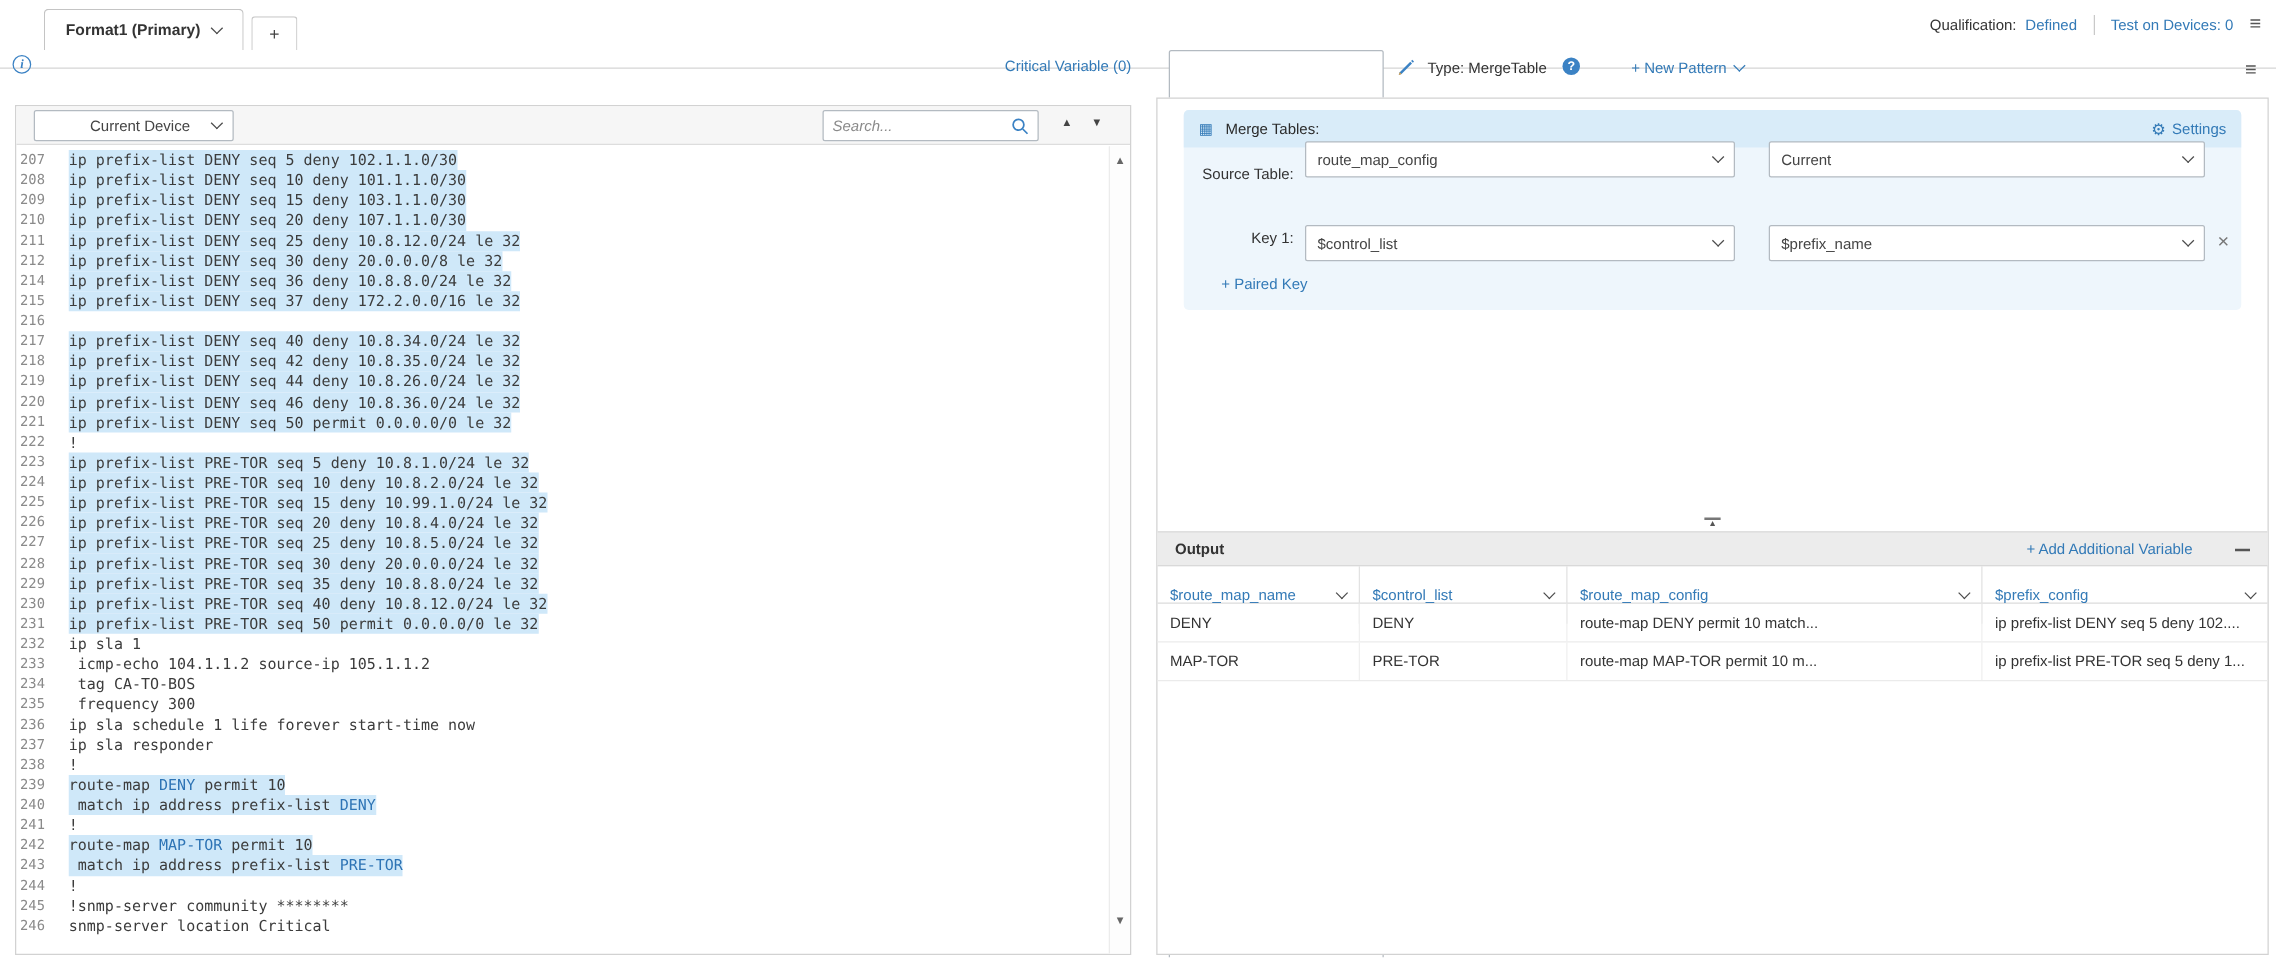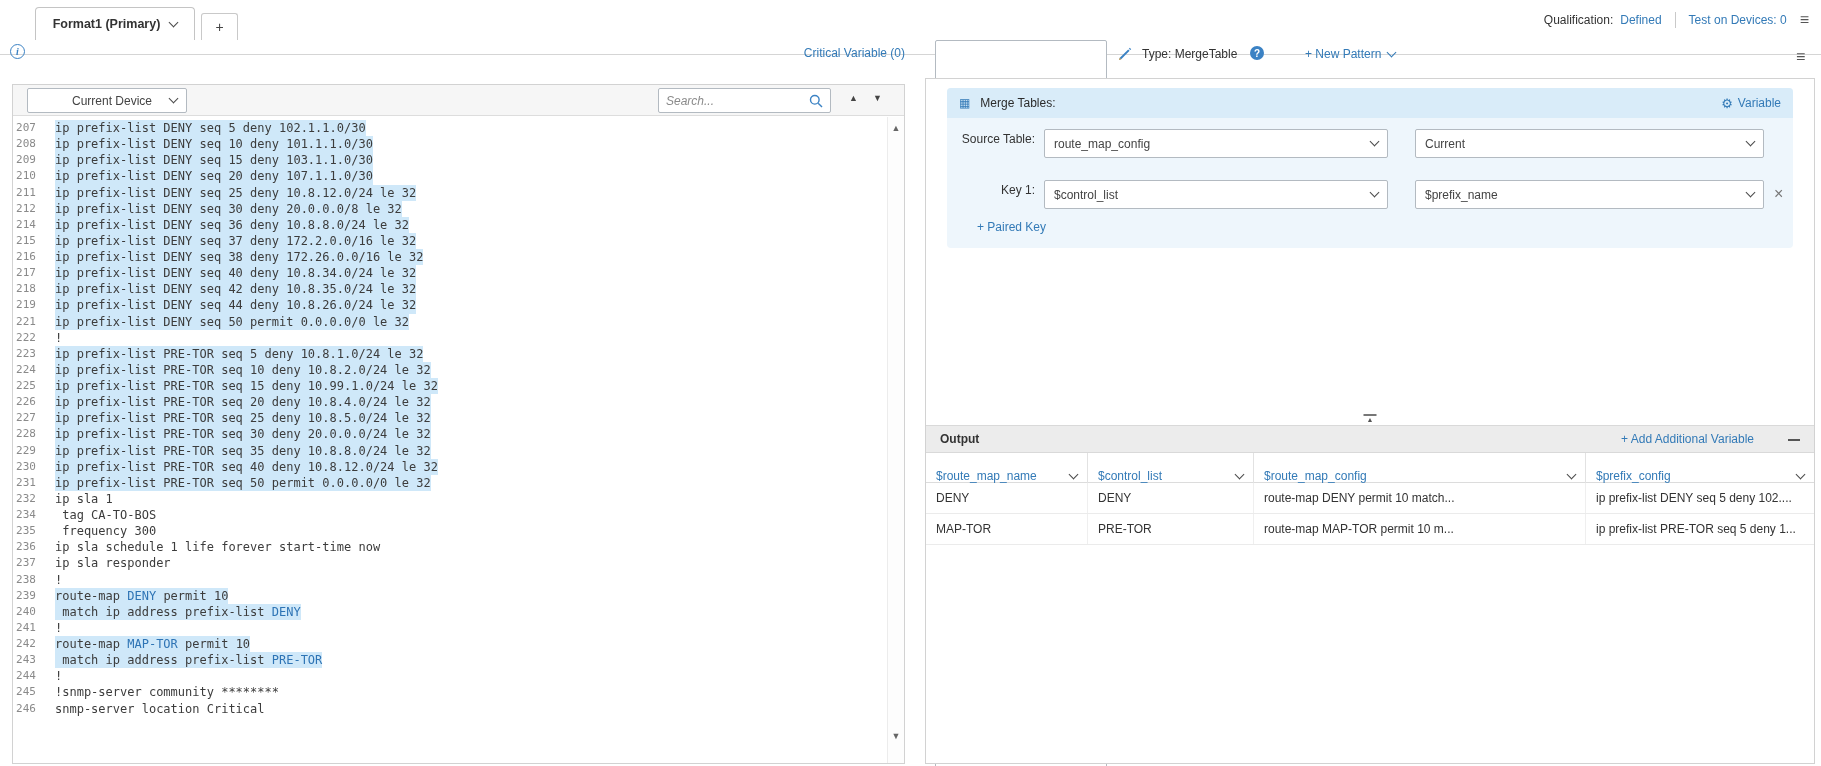--- a/index.html
+++ b/index.html
@@ -86,21 +86,21 @@
             background:#eef6fc; border-radius:4px; }
   .merge-head { height:30px; background:#d9ecf9; border-radius:4px 4px 0 0;
             display:flex; align-items:center; padding:0 12px; gap:4px; }
   .merge-title { font-size:12px; color:#2b2b2b; }
   .settings { margin-left:auto; color:#337ab7; display:flex; align-items:center; gap:5px;
             font-size:12px; cursor:pointer; }
   .gear { font-size:13px; line-height:1; }
   .mlabel { position:absolute; left:0; width:88px; text-align:right; font-size:12px; color:#333; }
   .msel1 { position:absolute; left:97px; width:344px; height:29px; }
   .msel2 { position:absolute; left:468px; width:349px; height:29px; }
-  .row1 { top:44px; }  .row1s { top:41px; }
+  .row1 { top:44px; }  .row1s { top:25px; }
   .row2 { top:95px; }  .row2s { top:92px; }
   .key-x { position:absolute; left:827px; top:96px; font-size:16px; color:#777; cursor:pointer; line-height:1.2; }
   .paired { position:absolute; left:30px; top:132px; color:#337ab7; font-size:12px; cursor:pointer; }
 
   .output { position:absolute; left:0; top:346px; width:100%; }
   .out-head { height:28px; background:#ececec; border-top:1px solid #d9d9d9;
             border-bottom:1px solid #d9d9d9; display:flex; align-items:center;
             padding:0 14px; position:relative; }
   .out-title { font-weight:bold; font-size:12px; color:#333; }
   .add-var { margin-left:auto; margin-right:46px; color:#337ab7; font-size:12px; cursor:pointer; }
@@ -209,35 +209,38 @@
         <div class="code-line">
           <span class="ln">214</span>
           <span class="lt hl">ip prefix-list DENY seq 36 deny 10.8.8.0/24 le 32</span>
         </div>
         <div class="code-line">
           <span class="ln">215</span>
           <span class="lt hl">ip prefix-list DENY seq 37 deny 172.2.0.0/16 le 32</span>
         </div>
         <div class="code-line">
           <span class="ln">216</span>
-          <span class="lt hl">ip prefix-list DENY seq 38 deny 172.26.0.0/16 le 32</span>
         </div>
         <div class="code-line">
           <span class="ln">217</span>
           <span class="lt hl">ip prefix-list DENY seq 40 deny 10.8.34.0/24 le 32</span>
         </div>
         <div class="code-line">
           <span class="ln">218</span>
           <span class="lt hl">ip prefix-list DENY seq 42 deny 10.8.35.0/24 le 32</span>
         </div>
         <div class="code-line">
           <span class="ln">219</span>
           <span class="lt hl">ip prefix-list DENY seq 44 deny 10.8.26.0/24 le 32</span>
         </div>
         <div class="code-line">
+          <span class="ln">220</span>
+          <span class="lt hl">ip prefix-list DENY seq 46 deny 10.8.36.0/24 le 32</span>
+        </div>
+        <div class="code-line">
           <span class="ln">221</span>
           <span class="lt hl">ip prefix-list DENY seq 50 permit 0.0.0.0/0 le 32</span>
         </div>
         <div class="code-line">
           <span class="ln">222</span>
           <span class="lt">!</span>
         </div>
         <div class="code-line">
           <span class="ln">223</span>
           <span class="lt hl">ip prefix-list PRE-TOR seq 5 deny 10.8.1.0/24 le 32</span>
@@ -270,20 +273,24 @@
           <span class="ln">230</span>
           <span class="lt hl">ip prefix-list PRE-TOR seq 40 deny 10.8.12.0/24 le 32</span>
         </div>
         <div class="code-line">
           <span class="ln">231</span>
           <span class="lt hl">ip prefix-list PRE-TOR seq 50 permit 0.0.0.0/0 le 32</span>
         </div>
         <div class="code-line">
           <span class="ln">232</span>
           <span class="lt">ip sla 1</span>
+        </div>
+        <div class="code-line">
+          <span class="ln">233</span>
+          <span class="lt"> icmp-echo 104.1.1.2 source-ip 105.1.1.2</span>
         </div>
         <div class="code-line">
           <span class="ln">234</span>
           <span class="lt"> tag CA-TO-BOS</span>
         </div>
         <div class="code-line">
           <span class="ln">235</span>
           <span class="lt"> frequency 300</span>
         </div>
         <div class="code-line">
@@ -338,21 +345,21 @@
   </div>
 
   <div class="right-panel">
 
     <div class="merge-card">
       <div class="merge-head">
         <span class="grid-glyph bl">▦</span>
         <span class="merge-title">Merge Tables:</span>
         <span class="settings">
           <span class="gear">⚙</span>
-          <span>Variable</span>
+          <span>Settings</span>
         </span>
       </div>
       <div class="mlabel row1">Source Table:</div>
       <div class="msel1 row1s select">
         <span>route_map_config</span>
         <span class="chev"></span>
       </div>
       <div class="msel2 row1s select">
         <span>Current</span>
         <span class="chev"></span>

